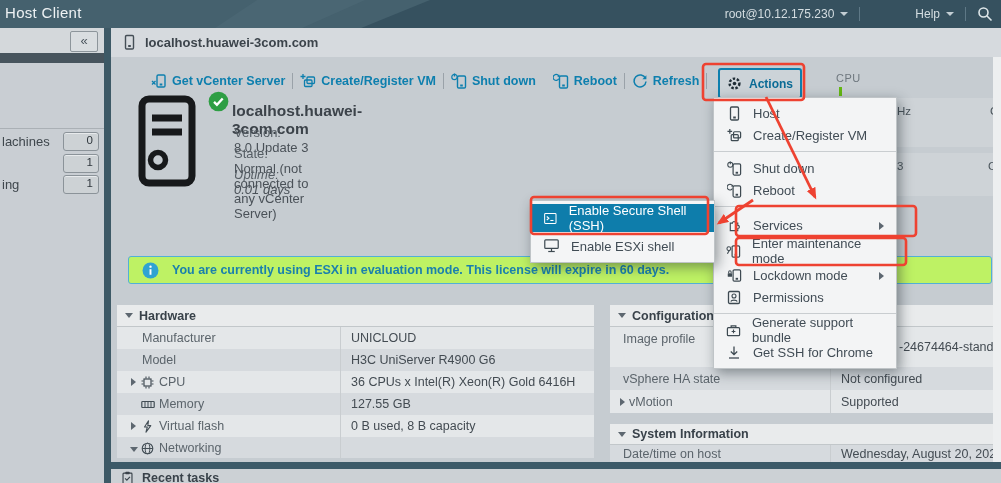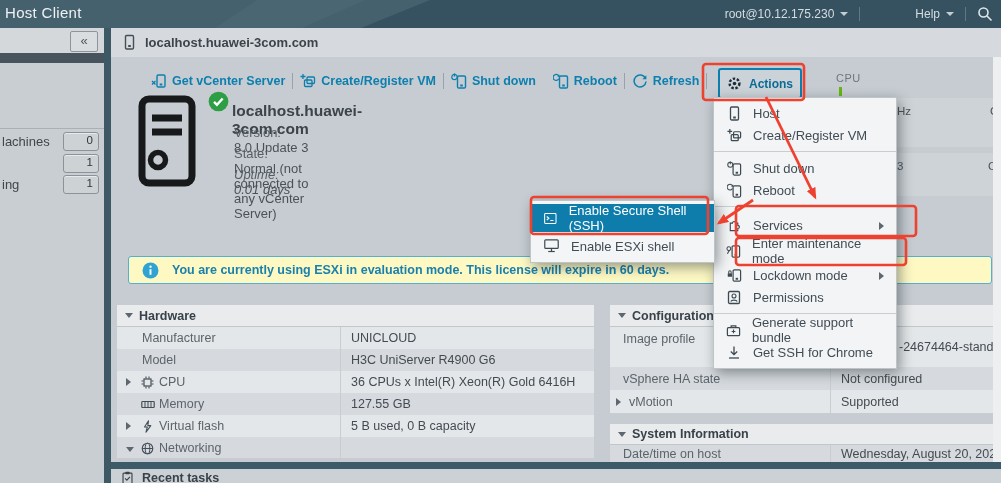--- a/index.html
+++ b/index.html
@@ -48,33 +48,33 @@
   .statrow{position:absolute;left:709px;width:181px;background:#ced3d7;border-radius:3px;}
   .frag{position:absolute;font-size:11.5px;color:#4a545b;}
   
   #hostblk{position:absolute;left:24px;top:38px;}
   #host-title{position:absolute;left:97px;top:7px;font-size:15.5px;font-weight:bold;color:#3c434a;}
   .hrow{position:absolute;left:99px;font-size:13px;}
   .hrow .l{display:inline-block;width:95px;color:#555d64;}
   .hrow .v{color:#4a5158;}
   #chk{position:absolute;left:73px;top:-4px;}
   
-  #banner{position:absolute;left:17px;top:199px;width:862px;height:26px;background:#fef9c3;border:1px solid #52b0d6;
+  #banner{position:absolute;left:17px;top:199px;width:862px;height:26px;background:#bef264;border:1px solid #52b0d6;
     border-radius:3px;display:flex;align-items:center;}
   #banner .txt{font-size:12.5px;font-weight:bold;color:#1a80ad;margin-left:13px;}
   
   .panel{position:absolute;background:#ec4899;overflow:hidden;}
   .phead{height:21px;background:#e9ebec;border-bottom:1px solid #c2c7ca;display:flex;align-items:center;
     padding-left:8px;gap:6px;font-weight:bold;font-size:12.5px;color:#39424a;}
   .cdown{width:0;height:0;border-left:4px solid transparent;border-right:4px solid transparent;border-top:5px solid #5d6770;}
   .chev-r{width:0;height:0;border-top:4px solid transparent;border-bottom:4px solid transparent;border-left:5px solid #5d6770;display:inline-block;}
   .chev-d{width:0;height:0;border-left:4px solid transparent;border-right:4px solid transparent;border-top:5px solid #5d6770;display:inline-block;}
   .prow{display:flex;font-size:12.5px;align-items:center;height:22px;}
   .rL{background:#e4e7e9;} .rD{background:#d6dade;}
-  .lc{display:flex;align-items:center;color:#5b646b;height:100%;}
+  .lc{display:flex;align-items:center;color:#5b646b;height:100%;text-align:center;}
   .lc-hw{width:223px;} .lc-cfg{width:220px;}
   .vc{flex:1;padding-left:10px;color:#434b52;border-left:1px solid #c9cdd0;height:100%;display:flex;align-items:center;overflow:hidden;white-space:nowrap;}
   .sp25{display:inline-block;width:25px;} .sp13{display:inline-block;width:13px;}
   .chslot{display:inline-block;width:15px;padding-left:9px;} .icoslot{display:inline-block;width:18px;}
   
   #menu{position:absolute;left:713px;top:97px;width:182px;background:#f3f4f5;border:1px solid #bfc4c7;
     box-shadow:3px 4px 12px rgba(25,35,42,.45);z-index:30;padding:4px 0 5px 0;}
   .mi{display:flex;align-items:center;gap:11px;padding:0 12px;font-size:13px;color:#414c55;height:22px;cursor:pointer;}
   .mi.tall{height:26px;}
   .mi .mic{width:16px;display:flex;justify-content:center;}
@@ -301,21 +301,21 @@
     <div class="prow rL">
       <div class="lc lc-hw">
           <span class="chslot"><span class="chev-r"></span></span>
         <span class="icoslot">
             <svg width="13" height="13" viewBox="0 0 13 13">
           <path d="M7.5 0.8L3.5 7h2.8L5 12.2 9.8 5.6H6.8z" fill="none" stroke="#434e56" stroke-width="1.1" stroke-linejoin="round"></path>
         </svg>
           </span>
         <span>Virtual flash</span>
         </div>
-      <div class="vc">5 B used, 0 B capacity</div>
+      <div class="vc">0 B used, 8 B capacity</div>
     </div>
     <div class="prow rD">
       <div class="lc lc-hw">
           <span class="chslot"><span class="chev-d"></span></span>
         <span class="icoslot">
             <svg width="13" height="13" viewBox="0 0 13 13">
           <circle cx="6.5" cy="6.5" r="5.3" fill="none" stroke="#434e56" stroke-width="1.1"></circle>
           <ellipse cx="6.5" cy="6.5" rx="2.3" ry="5.3" fill="none" stroke="#434e56" stroke-width="1"></ellipse>
           <line x1="1.2" y1="6.5" x2="11.8" y2="6.5" stroke="#434e56" stroke-width="1"></line>
         </svg>

